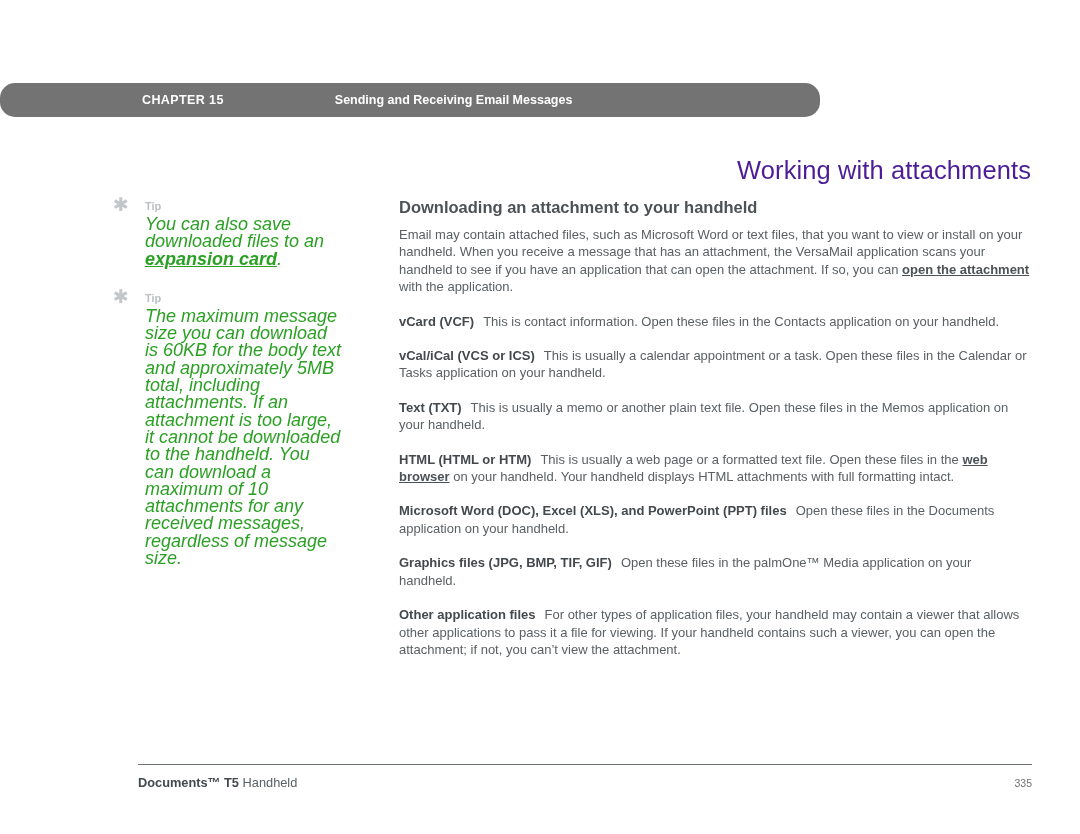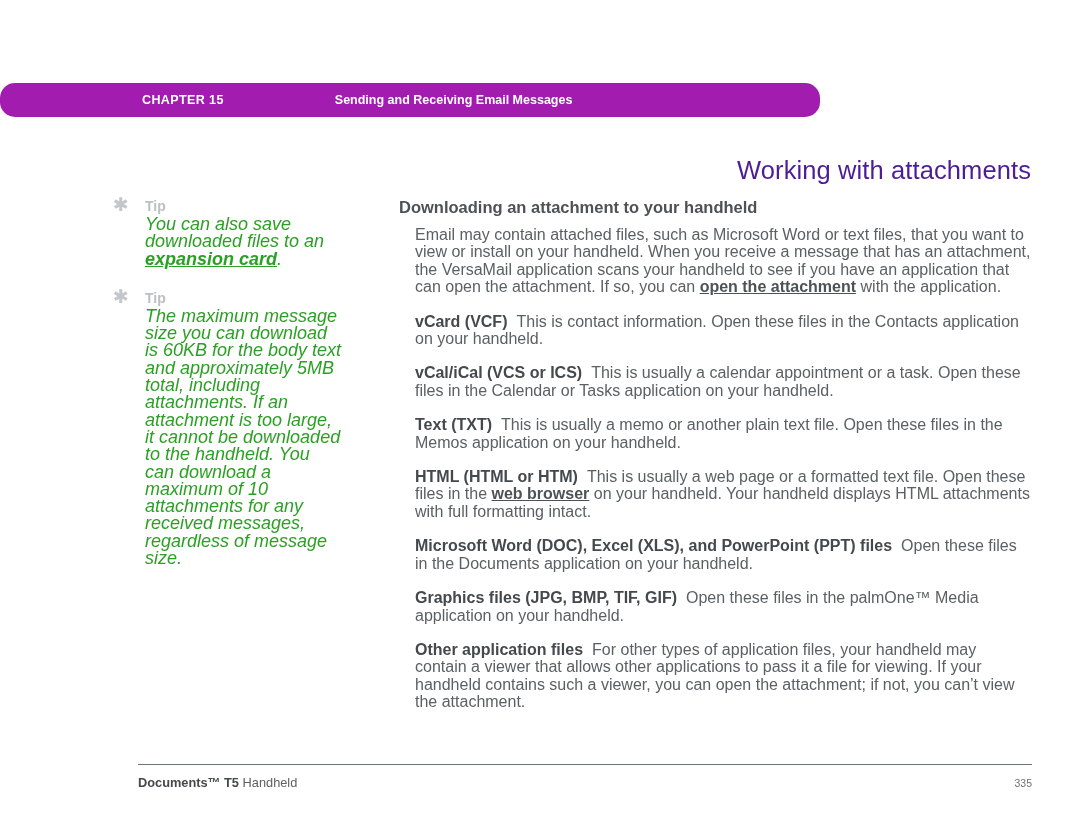--- a/index.html
+++ b/index.html
@@ -17,21 +17,21 @@
     color: #555a5e;
   }
 
   
   .header-bar {
     position: absolute;
     left: 0;
     top: 83px;
     width: 820px;
     height: 34px;
-    background: #a21caf;
+    background: #737373;
     display: flex;
     align-items: center;
     border-radius: 15px;
   }
   .header-chapter {
     color: #ffffff;
     font-size: 12.5px;
     font-weight: bold;
     letter-spacing: 0.4px;
     margin-left: 142px;
@@ -70,21 +70,21 @@
     position: absolute;
     left: 0;
     top: -2px;
     color: #c3c7ca;
     font-size: 19px;
     line-height: 16px;
     font-family: "DejaVu Sans", sans-serif;
   }
   .tip-label {
     color: #bcc0c3;
-    font-size: 14px;
+    font-size: 11px;
     font-weight: bold;
     line-height: 16px;
     margin-bottom: 2px;
   }
   .tip-text {
     color: #2ba024;
     font-size: 18px;
     line-height: 17.3px;
     font-style: italic;
   }
@@ -118,24 +118,24 @@
     margin: 0 0 25px 0;
   }
   h2.section-title {
     font-size: 16.5px;
     font-weight: bold;
     color: #4d5256;
     margin: 0 0 8px 0;
     line-height: 21px;
   }
   p.body {
-    font-size: 16px;
+    font-size: 13px;
     line-height: 17.4px;
     color: #5b6064;
-    margin: 0 0 17px 16px;
+    margin: 0 0 17px 0;
   }
   .inline-link {
     font-weight: bold;
     text-decoration: underline;
     color: #4d5256;
   }
   .term {
     font-weight: bold;
     color: #44494d;
   }

